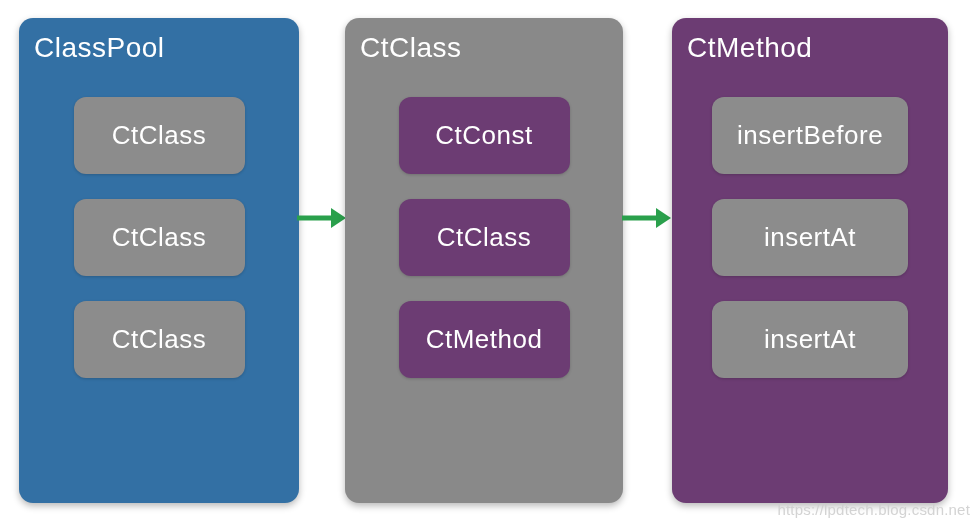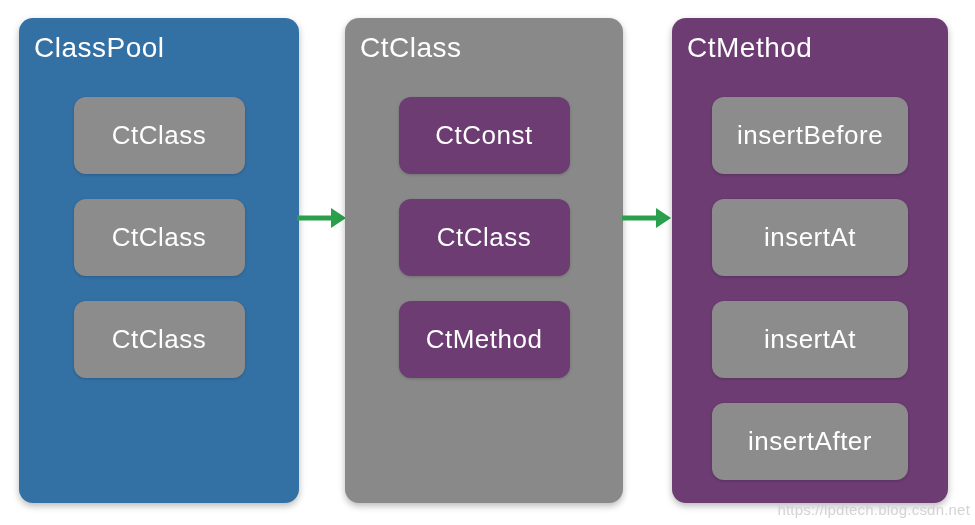--- a/index.html
+++ b/index.html
@@ -110,19 +110,18 @@
     <line x1="0" y1="14" x2="36" y2="14" stroke-width="5" style="stroke: rgb(42, 160, 76);"></line>
     <polygon points="34,4 49,14 34,24" style="fill: rgb(42, 160, 76);"></polygon>
   </svg>
 
   <section class="panel panel-2" style="background-color: rgb(108, 60, 115);">
     <h2 class="panel-title">CtMethod</h2>
     <div class="items">
       <div class="node" style="background-color: rgb(140, 140, 140);">insertBefore</div>
       <div class="node" style="background-color: rgb(140, 140, 140);">insertAt</div>
       <div class="node" style="background-color: rgb(140, 140, 140);">insertAt</div>
-      <div class="node" style="background-color: rgb(140, 140, 140);">insertAfter</div>
     </div>
   </section>
 
   <div class="watermark">https://lpdtech.blog.csdn.net</div>
 
 </div>
 
 </body></html>

